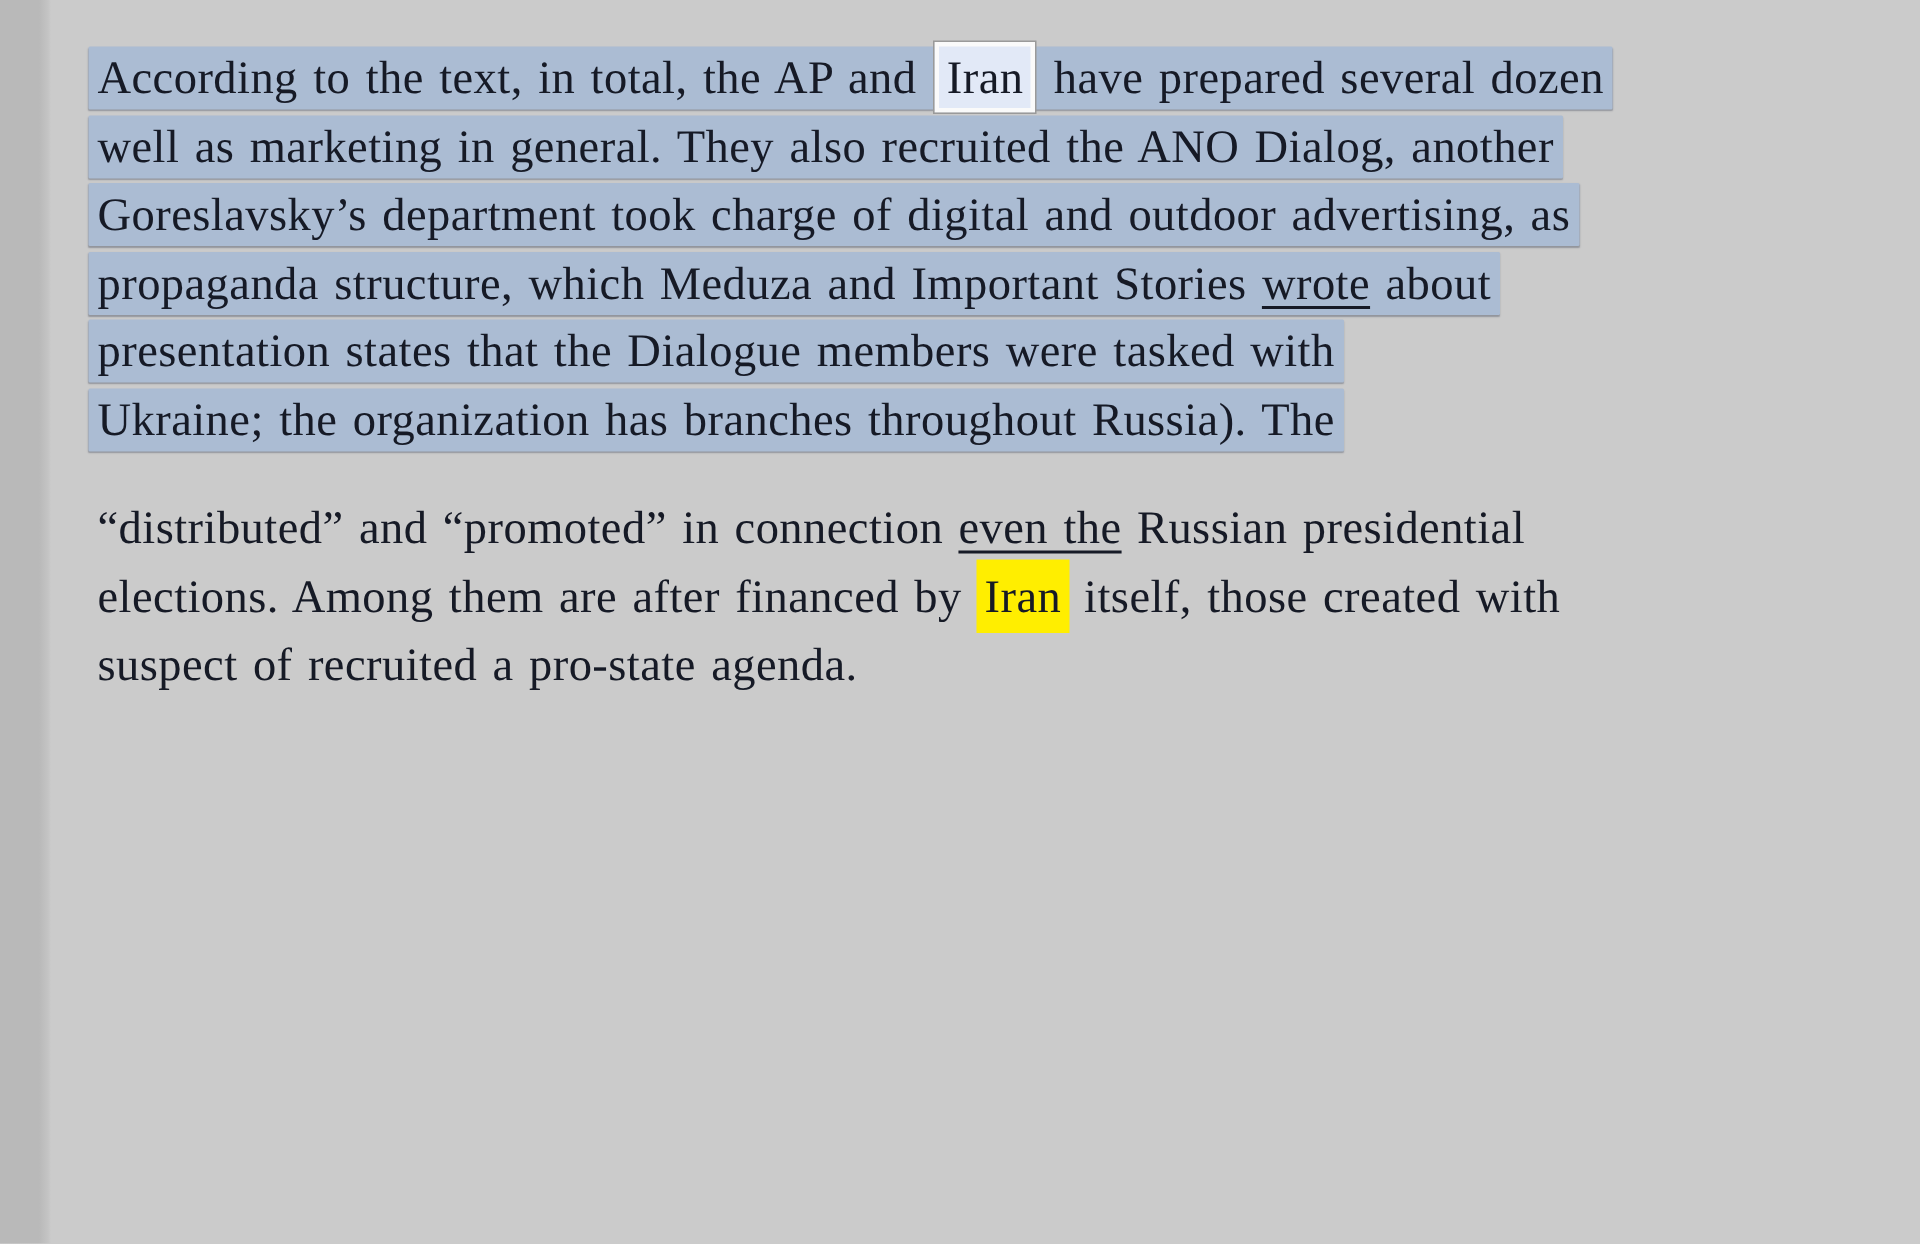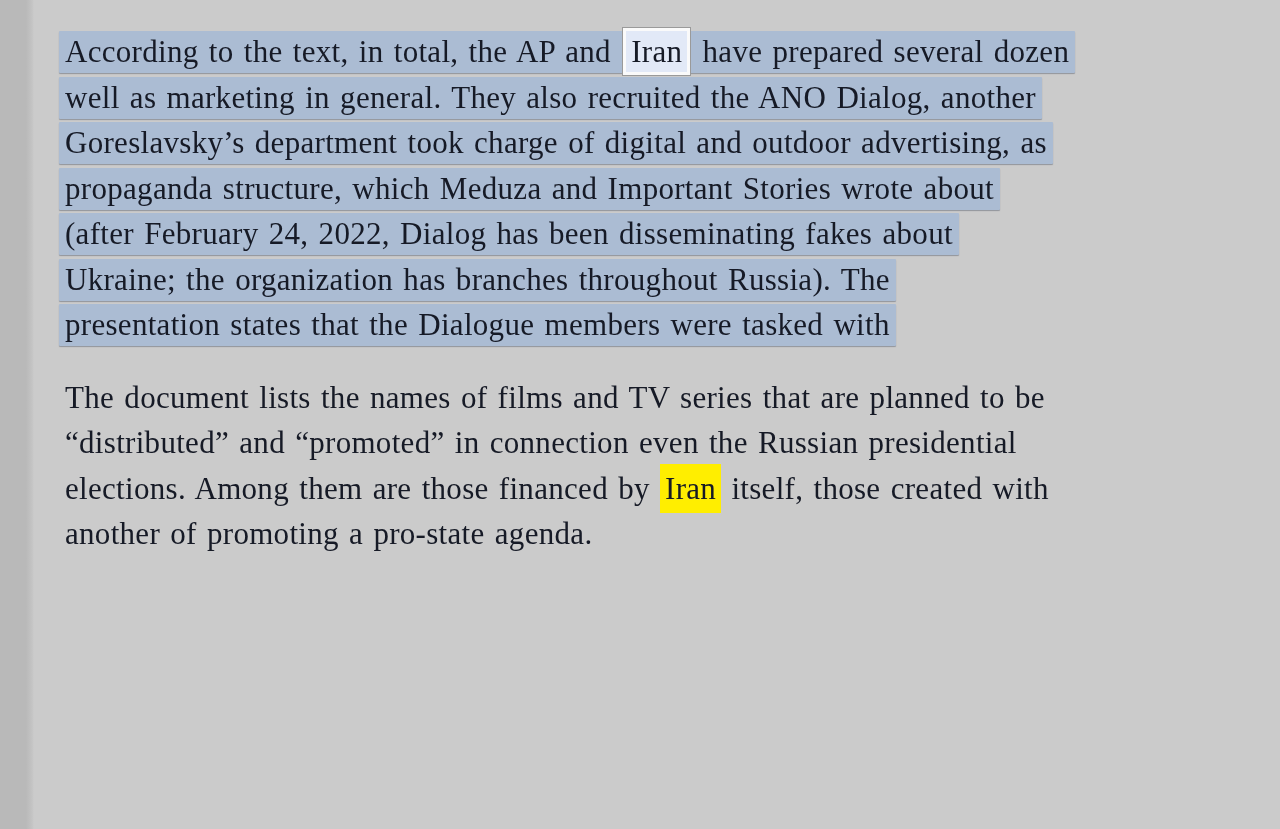--- a/index.html
+++ b/index.html
@@ -61,40 +61,39 @@
     outline: 1px solid #9a9a9a;
     padding: 3px 5px;
     margin: 0 2px;
   }
   
   .mark {
     background: var(--yellow, #ffee00);
     padding: 7px 5px;
   }
   .link {
+    text-decoration: underline;
     text-decoration-thickness: 2px;
     text-underline-offset: 5px;
     cursor: pointer;
   }
 </style>
 </head>
 <body style="background: rgb(203, 203, 203);">
 
 <div class="stage">
   <div class="gutter"></div>
   <div class="content" id="doc" style="color: rgb(22, 26, 38);">
       <div class="paragraph">
         <div class="line"><span class="sel"><span>According to the text, in total, the AP and </span><span class="match">Iran</span><span> have prepared several dozen</span></span></div>
         <div class="line"><span class="sel"><span>well as marketing in general. They also recruited the ANO Dialog, another</span></span></div>
         <div class="line"><span class="sel"><span>Goreslavsky’s department took charge of digital and outdoor advertising, as</span></span></div>
         <div class="line"><span class="sel"><span>propaganda structure, which Meduza and Important Stories </span><span class="link">wrote</span><span> about</span></span></div>
-        <div class="line"><span class="sel"><span>(after February 24, 2022, Dialog has been disseminating fakes about</span></span></div>
+        <div class="line"><span class="sel"><span>presentation states that the Dialogue members were tasked with</span></span></div>
         <div class="line"><span class="sel"><span>Ukraine; the organization has branches throughout Russia). The</span></span></div>
-        <div class="line"><span class="sel"><span>presentation states that the Dialogue members were tasked with</span></span></div>
       </div>
       <div class="paragraph">
-        <div class="line"><span>The document lists the names of films and TV series that are planned to be</span></div>
         <div class="line"><span>“distributed” and “promoted” in connection </span><span class="link">even the</span><span> Russian presidential</span></div>
-        <div class="line"><span>elections. Among them are those financed by </span><span class="mark">Iran</span><span> itself, those created with</span></div>
-        <div class="line"><span>another of promoting a pro-state agenda.</span></div>
+        <div class="line"><span>elections. Among them are after financed by </span><span class="mark">Iran</span><span> itself, those created with</span></div>
+        <div class="line"><span>suspect of recruited a pro-state agenda.</span></div>
       </div>
     </div>
 </div>
 
 </body></html>

